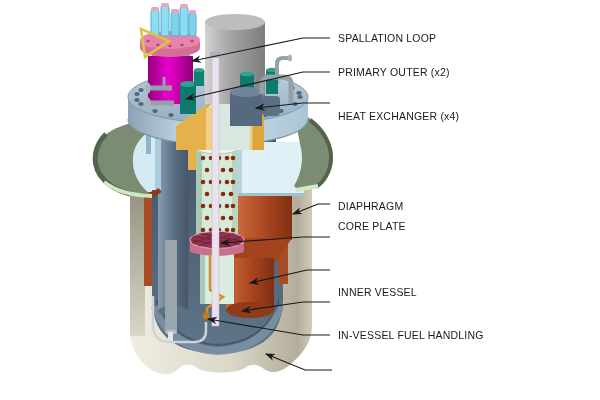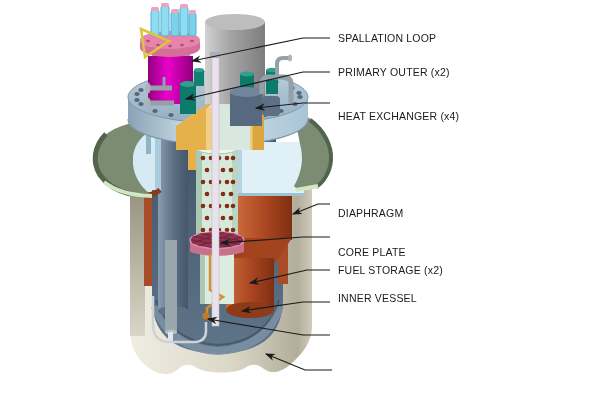--- a/index.html
+++ b/index.html
@@ -328,18 +328,18 @@
     <path d="M330,270 L307,270 L250,283" marker-end="url(#arrow)"></path>
     <path d="M330,302 L303,302 L242,311" marker-end="url(#arrow)"></path>
     <path d="M330,335 L303,335 L208,319" marker-end="url(#arrow)"></path>
     <path d="M332,370 L305,370 L266,354" marker-end="url(#arrow)"></path>
   </g>
 </svg>
 
 <div class="callout" style="top:38px">SPALLATION LOOP</div>
 <div class="callout" style="top:72px">PRIMARY OUTER (x2)</div>
 <div class="callout" style="top:116px">HEAT EXCHANGER (x4)</div>
-<div class="callout" style="top:213px">DIAPHRAGM</div>
-<div class="callout" style="top:252px">CORE PLATE</div>
-<div class="callout" style="top:270px">FUEL STORAGE (x2)</div>
-<div class="callout" style="top:298px">INNER VESSEL</div>
+<div class="callout" style="top:206px">DIAPHRAGM</div>
+<div class="callout" style="top:226px">CORE PLATE</div>
+<div class="callout" style="top:292px">INNER VESSEL</div>
+<div class="callout" style="top:335px">IN-VESSEL FUEL HANDLING</div>
 
 </div>
 
 </body></html>

